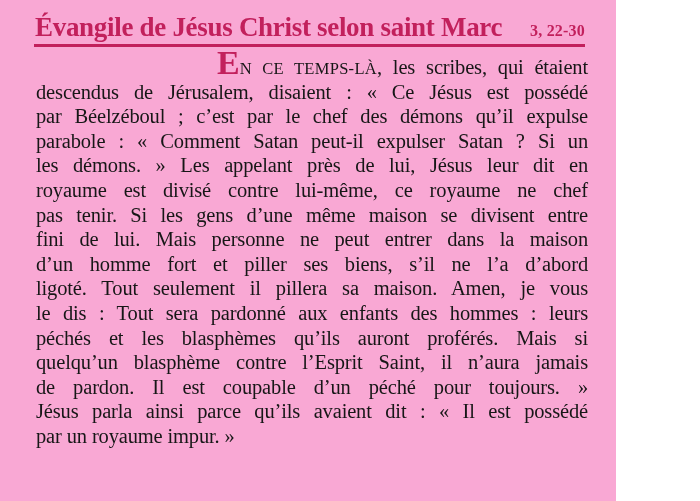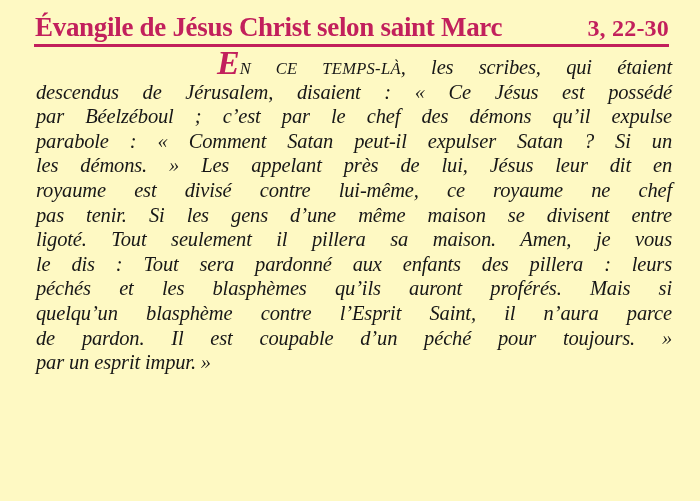--- a/index.html
+++ b/index.html
@@ -1,20 +1,20 @@
 <!DOCTYPE html>
 <html lang="fr"><head>
 <meta charset="utf-8">
 <style>
   html, body { margin: 0; padding: 0; background: #ffffff; }
   .page {
     position: relative;
-    width: 700px;
+    width: 616px;
     height: 501px;
-    background: #fef9c3;
+    background: #f9a8d4;
     overflow: hidden;
     font-family: "Liberation Serif", "DejaVu Serif", serif;
     color: #151515;
     box-sizing: border-box;
   }
   
   .header {
     position: absolute;
     top: 0; left: 0; right: 0;
     height: 46px;
@@ -27,42 +27,41 @@
     align-items: baseline;
     white-space: nowrap;
   }
   .header-title {
     font-size: 27px;
     font-weight: bold;
     color: #c2205c;
     letter-spacing: -0.3px;
   }
   .header-ref {
-    font-size: 24px;
+    font-size: 16px;
     font-weight: bold;
     color: #c2205c;
     letter-spacing: 0.2px;
   }
   .header-rule {
     position: absolute;
     left: 34px; right: 31px; top: 44px;
     height: 2.5px;
     background: #c2205c;
   }
   
   .body-text {
     position: absolute;
     top: 55px;
     left: 36px;
     right: 28px;
     font-size: 20.5px;
     line-height: 24.6px;
     letter-spacing: -0.15px;
     color: #171717;
-    font-style: italic;
   }
   .line {
     text-align: justify;
     text-align-last: justify;
     white-space: normal;
     height: 24.6px;
     overflow: visible;
   }
   .line.first { padding-left: 181px; }
   .line.last { text-align-last: left; }
@@ -93,21 +92,24 @@
   </div>
 
   <div class="body-text">
     <div class="line first"><span class="dropcap">E</span><span class="smallcaps">n ce temps-là</span><span>, les scribes, qui étaient</span></div>
     <div class="line">descendus de Jérusalem, disaient : « Ce Jésus est possédé</div>
     <div class="line">par Béelzéboul ; c’est par le chef des démons qu’il expulse</div>
     <div class="line">parabole : « Comment Satan peut-il expulser Satan ? Si un</div>
     <div class="line">les démons. » Les appelant près de lui, Jésus leur dit en</div>
     <div class="line">royaume est divisé contre lui-même, ce royaume ne chef</div>
     <div class="line">pas tenir. Si les gens d’une même maison se divisent entre</div>
+    <div class="line">fini de lui. Mais personne ne peut entrer dans la maison</div>
+    <div class="line">d’un homme fort et piller ses biens, s’il ne l’a d’abord</div>
     <div class="line">ligoté. Tout seulement il pillera sa maison. Amen, je vous</div>
-    <div class="line">le dis : Tout sera pardonné aux enfants des pillera : leurs</div>
+    <div class="line">le dis : Tout sera pardonné aux enfants des hommes : leurs</div>
     <div class="line">péchés et les blasphèmes qu’ils auront proférés. Mais si</div>
-    <div class="line">quelqu’un blasphème contre l’Esprit Saint, il n’aura parce</div>
+    <div class="line">quelqu’un blasphème contre l’Esprit Saint, il n’aura jamais</div>
     <div class="line">de pardon. Il est coupable d’un péché pour toujours. »</div>
-    <div class="line last">par un esprit impur. »</div>
+    <div class="line">Jésus parla ainsi parce qu’ils avaient dit : « Il est possédé</div>
+    <div class="line last">par un royaume impur. »</div>
   </div>
 
 </div>
 
 </body></html>

